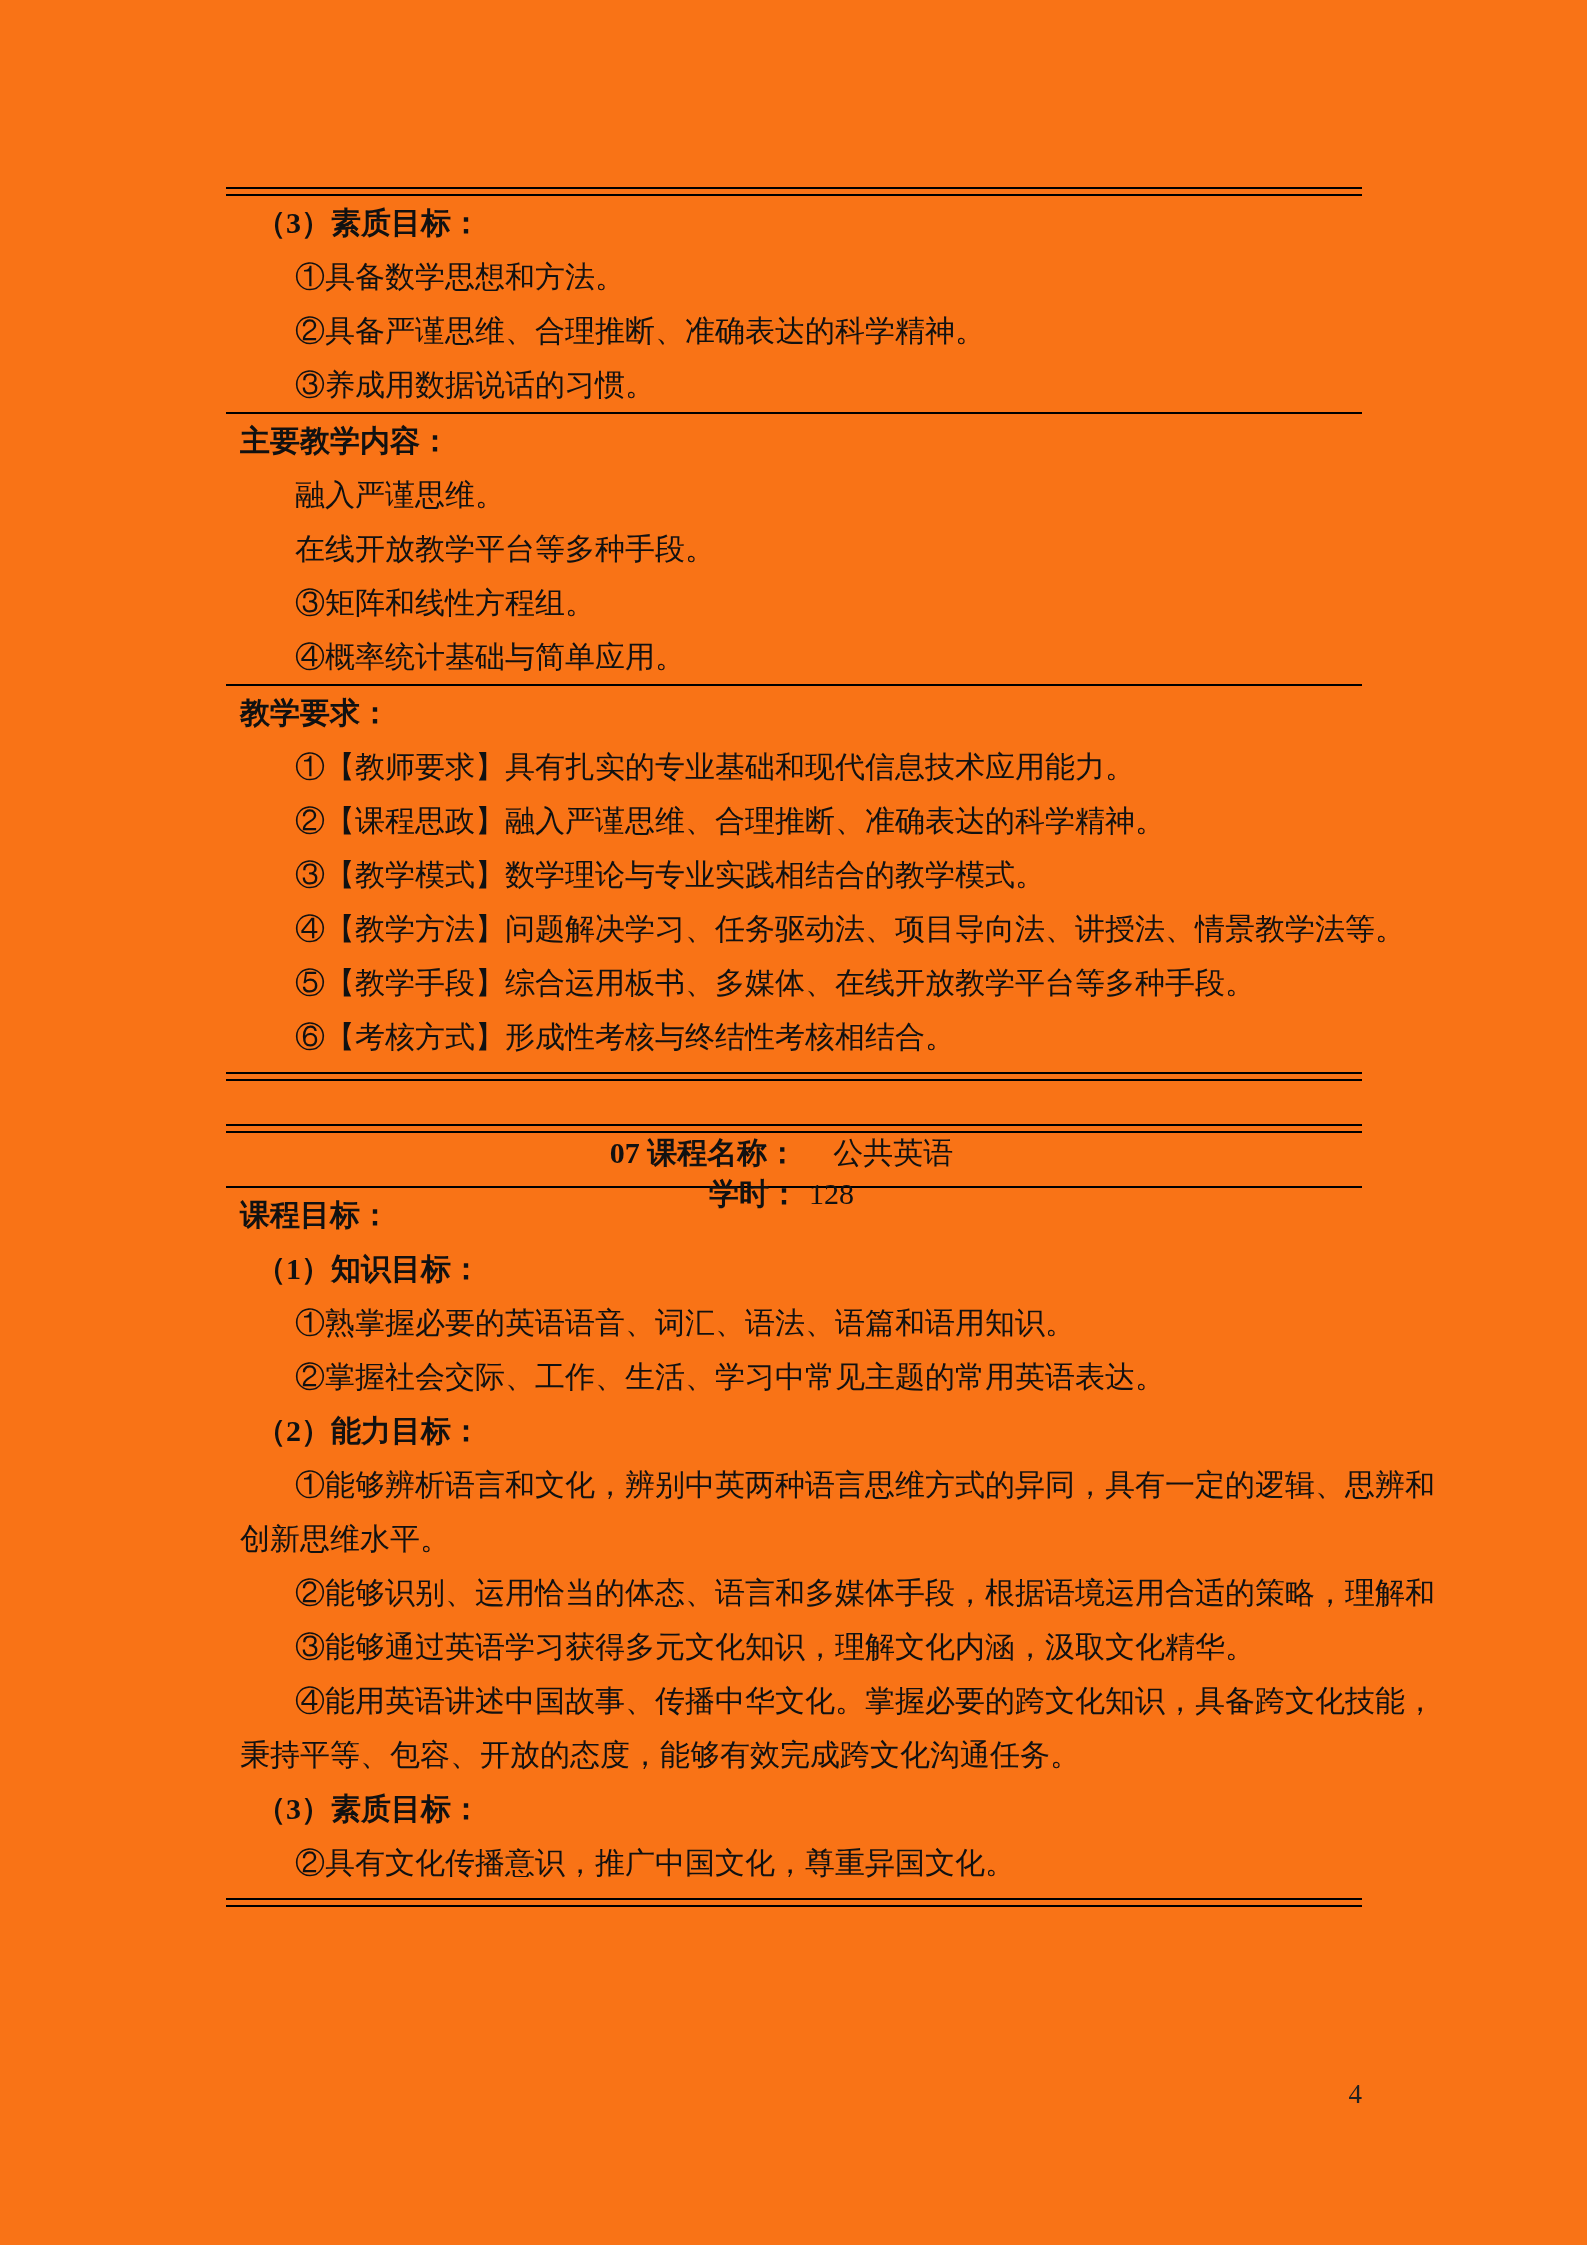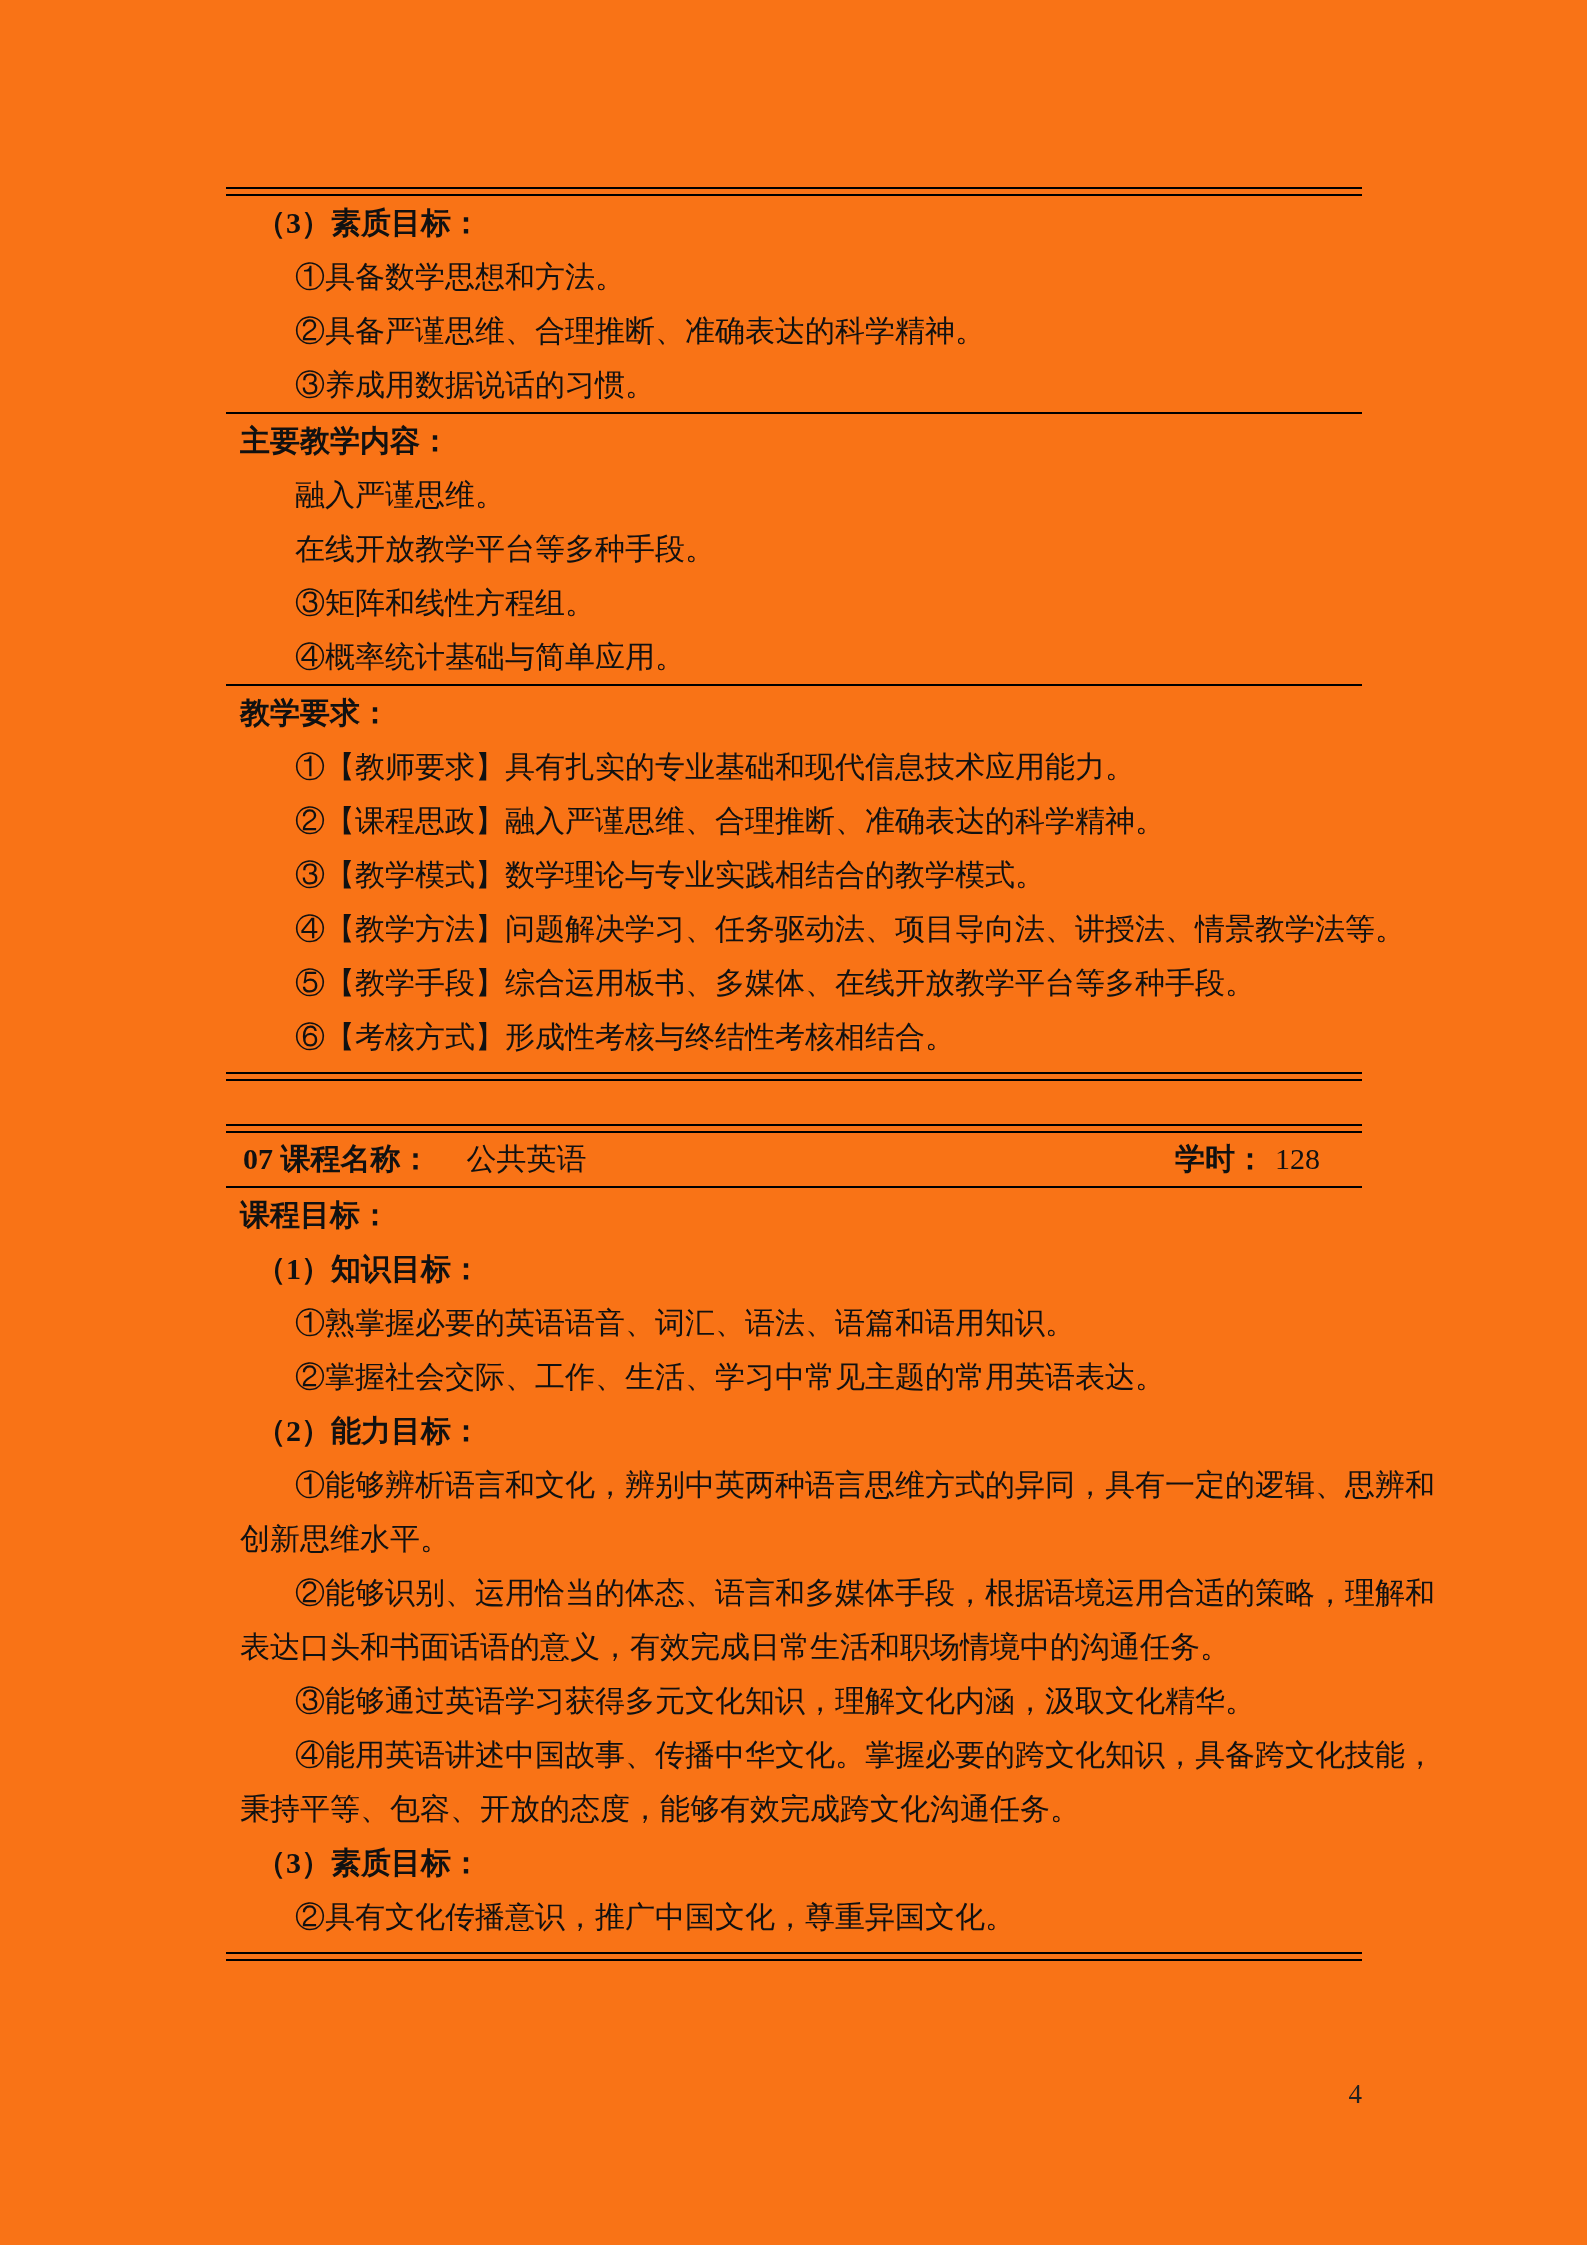--- a/index.html
+++ b/index.html
@@ -33,27 +33,27 @@
     font-size: 30px;
     white-space: nowrap;
     padding-left: 14px;
   }
   .line.indent { padding-left: 69px; }
   .line.cont { padding-left: 14px; }
   .heading { font-weight: bold; }
   .heading.h-paren { padding-left: 30px; }
   .course-row {
     display: flex;
-    justify-content: space-between;
     align-items: center;
     height: 53px;
     border-bottom: 2px solid #000;
     font-size: 30px;
     padding-left: 17px;
     padding-right: 42px;
+    flex-direction: column;
   }
   .course-row .label { font-weight: bold; }
   .course-row .course-name { margin-left: 36px; font-weight: normal; }
   .course-row .hours-value { margin-left: 10px; font-weight: normal; }
   .spacer-sm { height: 8px; }
   .page-number {
     position: absolute;
     top: 2078px;
     left: 1137px;
     width: 225px;
@@ -113,21 +113,20 @@
     <div class="line heading">课程目标：</div>
 
     <div class="line heading h-paren">（1）知识目标：</div>
     <div class="line indent">①熟掌握必要的英语语音、词汇、语法、语篇和语用知识。</div>
     <div class="line indent">②掌握社会交际、工作、生活、学习中常见主题的常用英语表达。</div>
 
     <div class="line heading h-paren">（2）能力目标：</div>
     <div class="line indent">①能够辨析语言和文化，辨别中英两种语言思维方式的异同，具有一定的逻辑、思辨和</div>
     <div class="line cont">创新思维水平。</div>
     <div class="line indent">②能够识别、运用恰当的体态、语言和多媒体手段，根据语境运用合适的策略，理解和</div>
-    <div class="line cont">表达口头和书面话语的意义，有效完成日常生活和职场情境中的沟通任务。</div>
     <div class="line indent">③能够通过英语学习获得多元文化知识，理解文化内涵，汲取文化精华。</div>
     <div class="line indent">④能用英语讲述中国故事、传播中华文化。掌握必要的跨文化知识，具备跨文化技能，</div>
     <div class="line cont">秉持平等、包容、开放的态度，能够有效完成跨文化沟通任务。</div>
 
     <div class="line heading h-paren">（3）素质目标：</div>
     <div class="line indent">②具有文化传播意识，推广中国文化，尊重异国文化。</div>
 
     <div class="spacer-sm"></div>
     <div class="rule-double"></div>
   </div>

